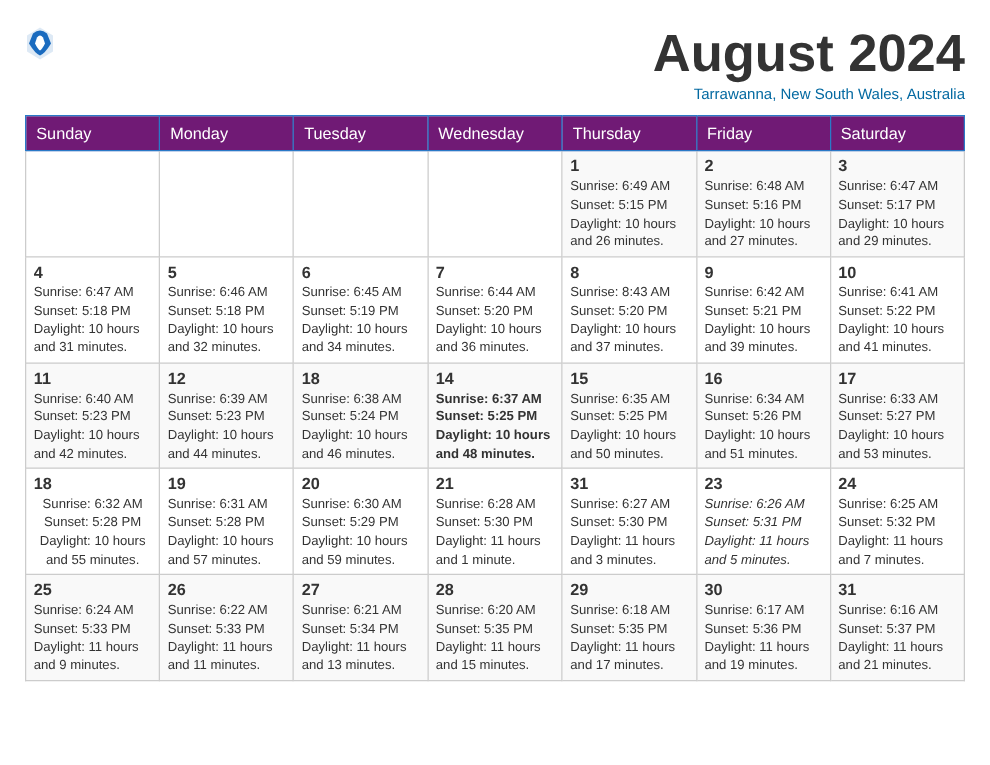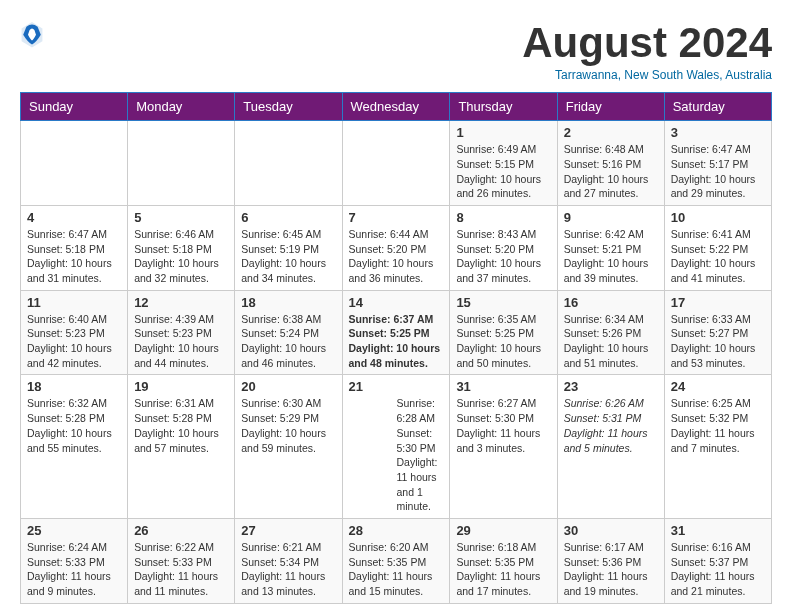--- a/index.html
+++ b/index.html
@@ -187,21 +187,21 @@
       </tr>
       <tr>
         <td>
           <span class="day-number">11</span>
           <div class="day-info" style="white-space: pre-line;">Sunrise: 6:40 AM
 Sunset: 5:23 PM
 Daylight: 10 hours and 42 minutes.</div>
         </td>
         <td>
           <span class="day-number">12</span>
-          <div class="day-info" style="white-space: pre-line;">Sunrise: 4:39 AM
+          <div class="day-info" style="white-space: pre-line;">Sunrise: 6:39 AM
 Sunset: 5:23 PM
 Daylight: 10 hours and 44 minutes.</div>
         </td>
         <td>
           <span class="day-number">18</span>
           <div class="day-info" style="white-space: pre-line;">Sunrise: 6:38 AM
 Sunset: 5:24 PM
 Daylight: 10 hours and 46 minutes.</div>
         </td>
         <td>
@@ -225,39 +225,39 @@
         <td>
           <span class="day-number">17</span>
           <div class="day-info" style="white-space: pre-line;">Sunrise: 6:33 AM
 Sunset: 5:27 PM
 Daylight: 10 hours and 53 minutes.</div>
         </td>
       </tr>
       <tr>
         <td>
           <span class="day-number">18</span>
-          <div class="day-info" style="white-space: pre-line;">Sunrise: 6:32 AM
+          <div class="day-info" style="white-space: pre-line; text-align: center;">Sunrise: 6:32 AM
 Sunset: 5:28 PM
 Daylight: 10 hours and 55 minutes.</div>
         </td>
         <td>
           <span class="day-number">19</span>
           <div class="day-info" style="white-space: pre-line;">Sunrise: 6:31 AM
 Sunset: 5:28 PM
 Daylight: 10 hours and 57 minutes.</div>
         </td>
         <td>
           <span class="day-number">20</span>
           <div class="day-info" style="white-space: pre-line;">Sunrise: 6:30 AM
 Sunset: 5:29 PM
 Daylight: 10 hours and 59 minutes.</div>
         </td>
         <td>
           <span class="day-number">21</span>
-          <div class="day-info" style="white-space: pre-line; margin-left: 48px;">Sunrise: 6:28 AM
+          <div class="day-info" style="white-space: pre-line;">Sunrise: 6:28 AM
 Sunset: 5:30 PM
 Daylight: 11 hours and 1 minute.</div>
         </td>
         <td>
           <span class="day-number">31</span>
           <div class="day-info" style="white-space: pre-line;">Sunrise: 6:27 AM
 Sunset: 5:30 PM
 Daylight: 11 hours and 3 minutes.</div>
         </td>
         <td>

